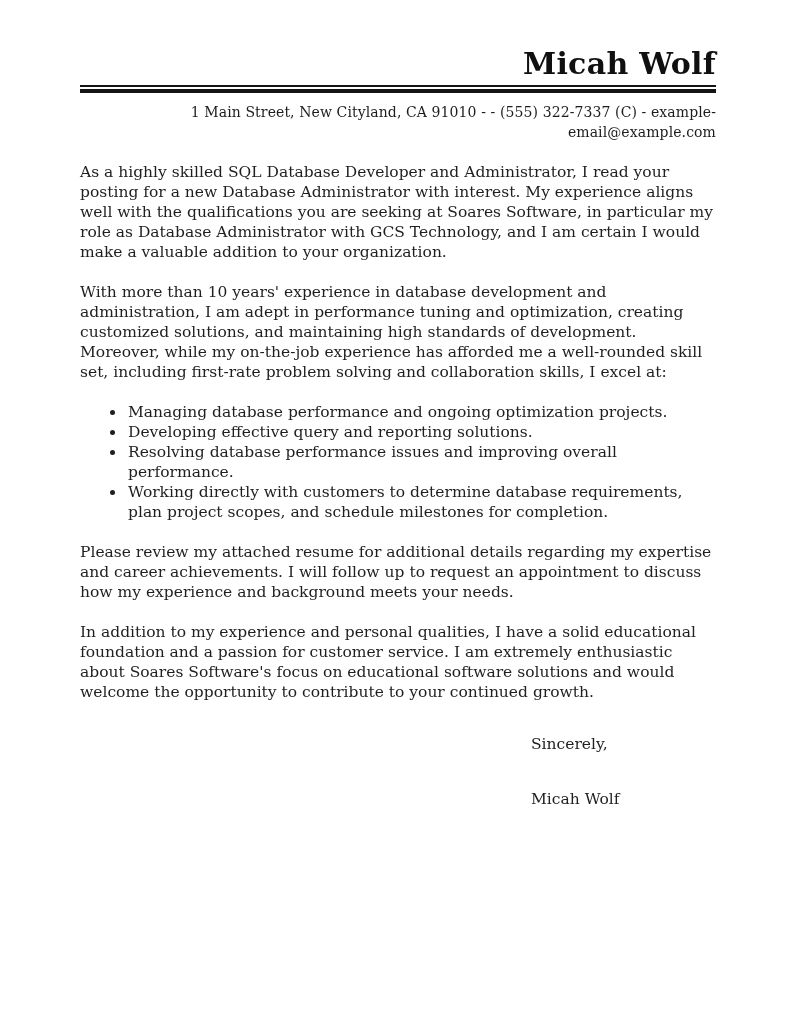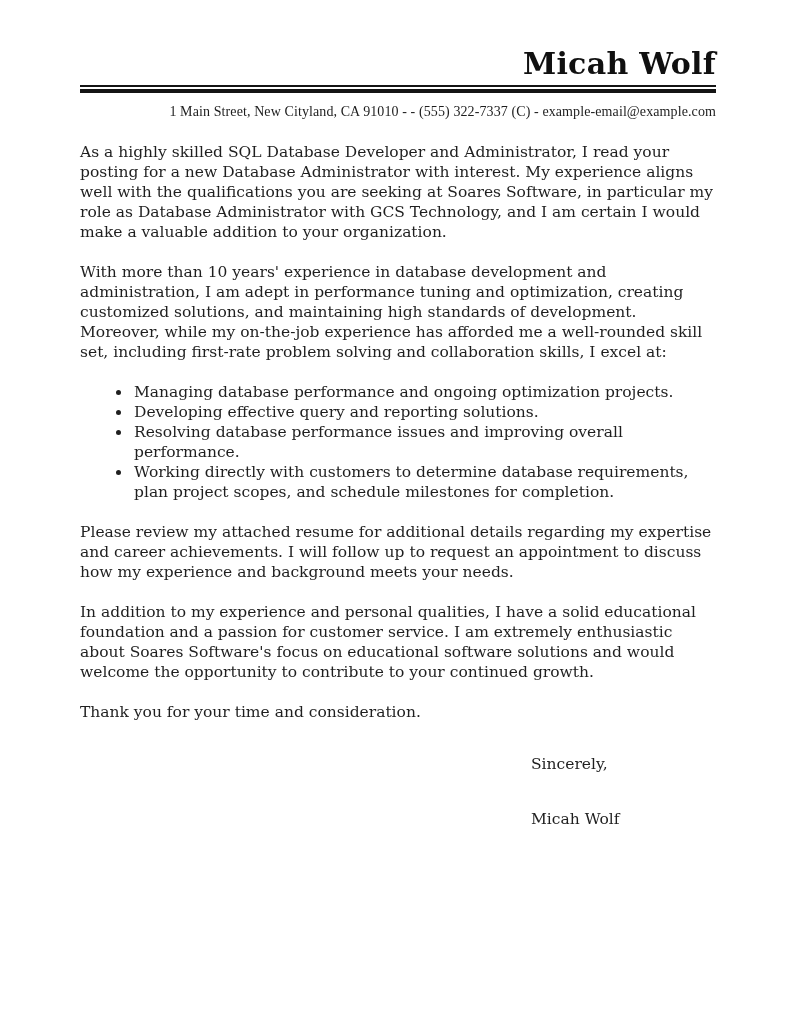--- a/index.html
+++ b/index.html
@@ -37,30 +37,29 @@
     height: 2px;
     border-top: 2.5px solid #141414;
     border-bottom: 4px solid #141414;
   }
   .contact-line {
     margin-top: 9px;
     text-align: right;
     font-size: 14px;
     letter-spacing: 0.1px;
     color: #1d1d1d;
-    font-family: Liberation Serif, serif;
   }
   .body-text p {
     margin: 20px 0;
   }
   .salutation {
     margin-top: 22px !important;
   }
   ul.skills {
-    margin: 20px 10px;
+    margin: 20px 4px;
     padding-left: 42px;
     list-style-type: disc;
   }
   ul.skills li {
     margin: 0;
     padding-left: 2px;
   }
   .closing-block {
     margin-left: 447px;
     margin-top: 32px;
@@ -94,21 +93,20 @@
       <li>Managing database performance and ongoing optimization projects.</li>
       <li>Developing effective query and reporting solutions.</li>
       <li>Resolving database performance issues and improving overall performance.</li>
       <li>Working directly with customers to determine database requirements, plan project scopes, and schedule milestones for completion.</li>
     </ul>
 
     <p>Please review my attached resume for additional details regarding my expertise and career achievements. I will follow up to request an appointment to discuss how my experience and background meets your needs.</p>
 
     <p>In addition to my experience and personal qualities, I have a solid educational foundation and a passion for customer service. I am extremely enthusiastic about Soares Software's focus on educational software solutions and would welcome the opportunity to contribute to your continued growth.</p>
 
-    <p>Thank you for your time and consideration.</p>
 
     <div class="closing-block">
       <p>Sincerely,</p>
       <p class="signature">Micah Wolf</p>
     </div>
 
   </main>
 
 </div>
 

